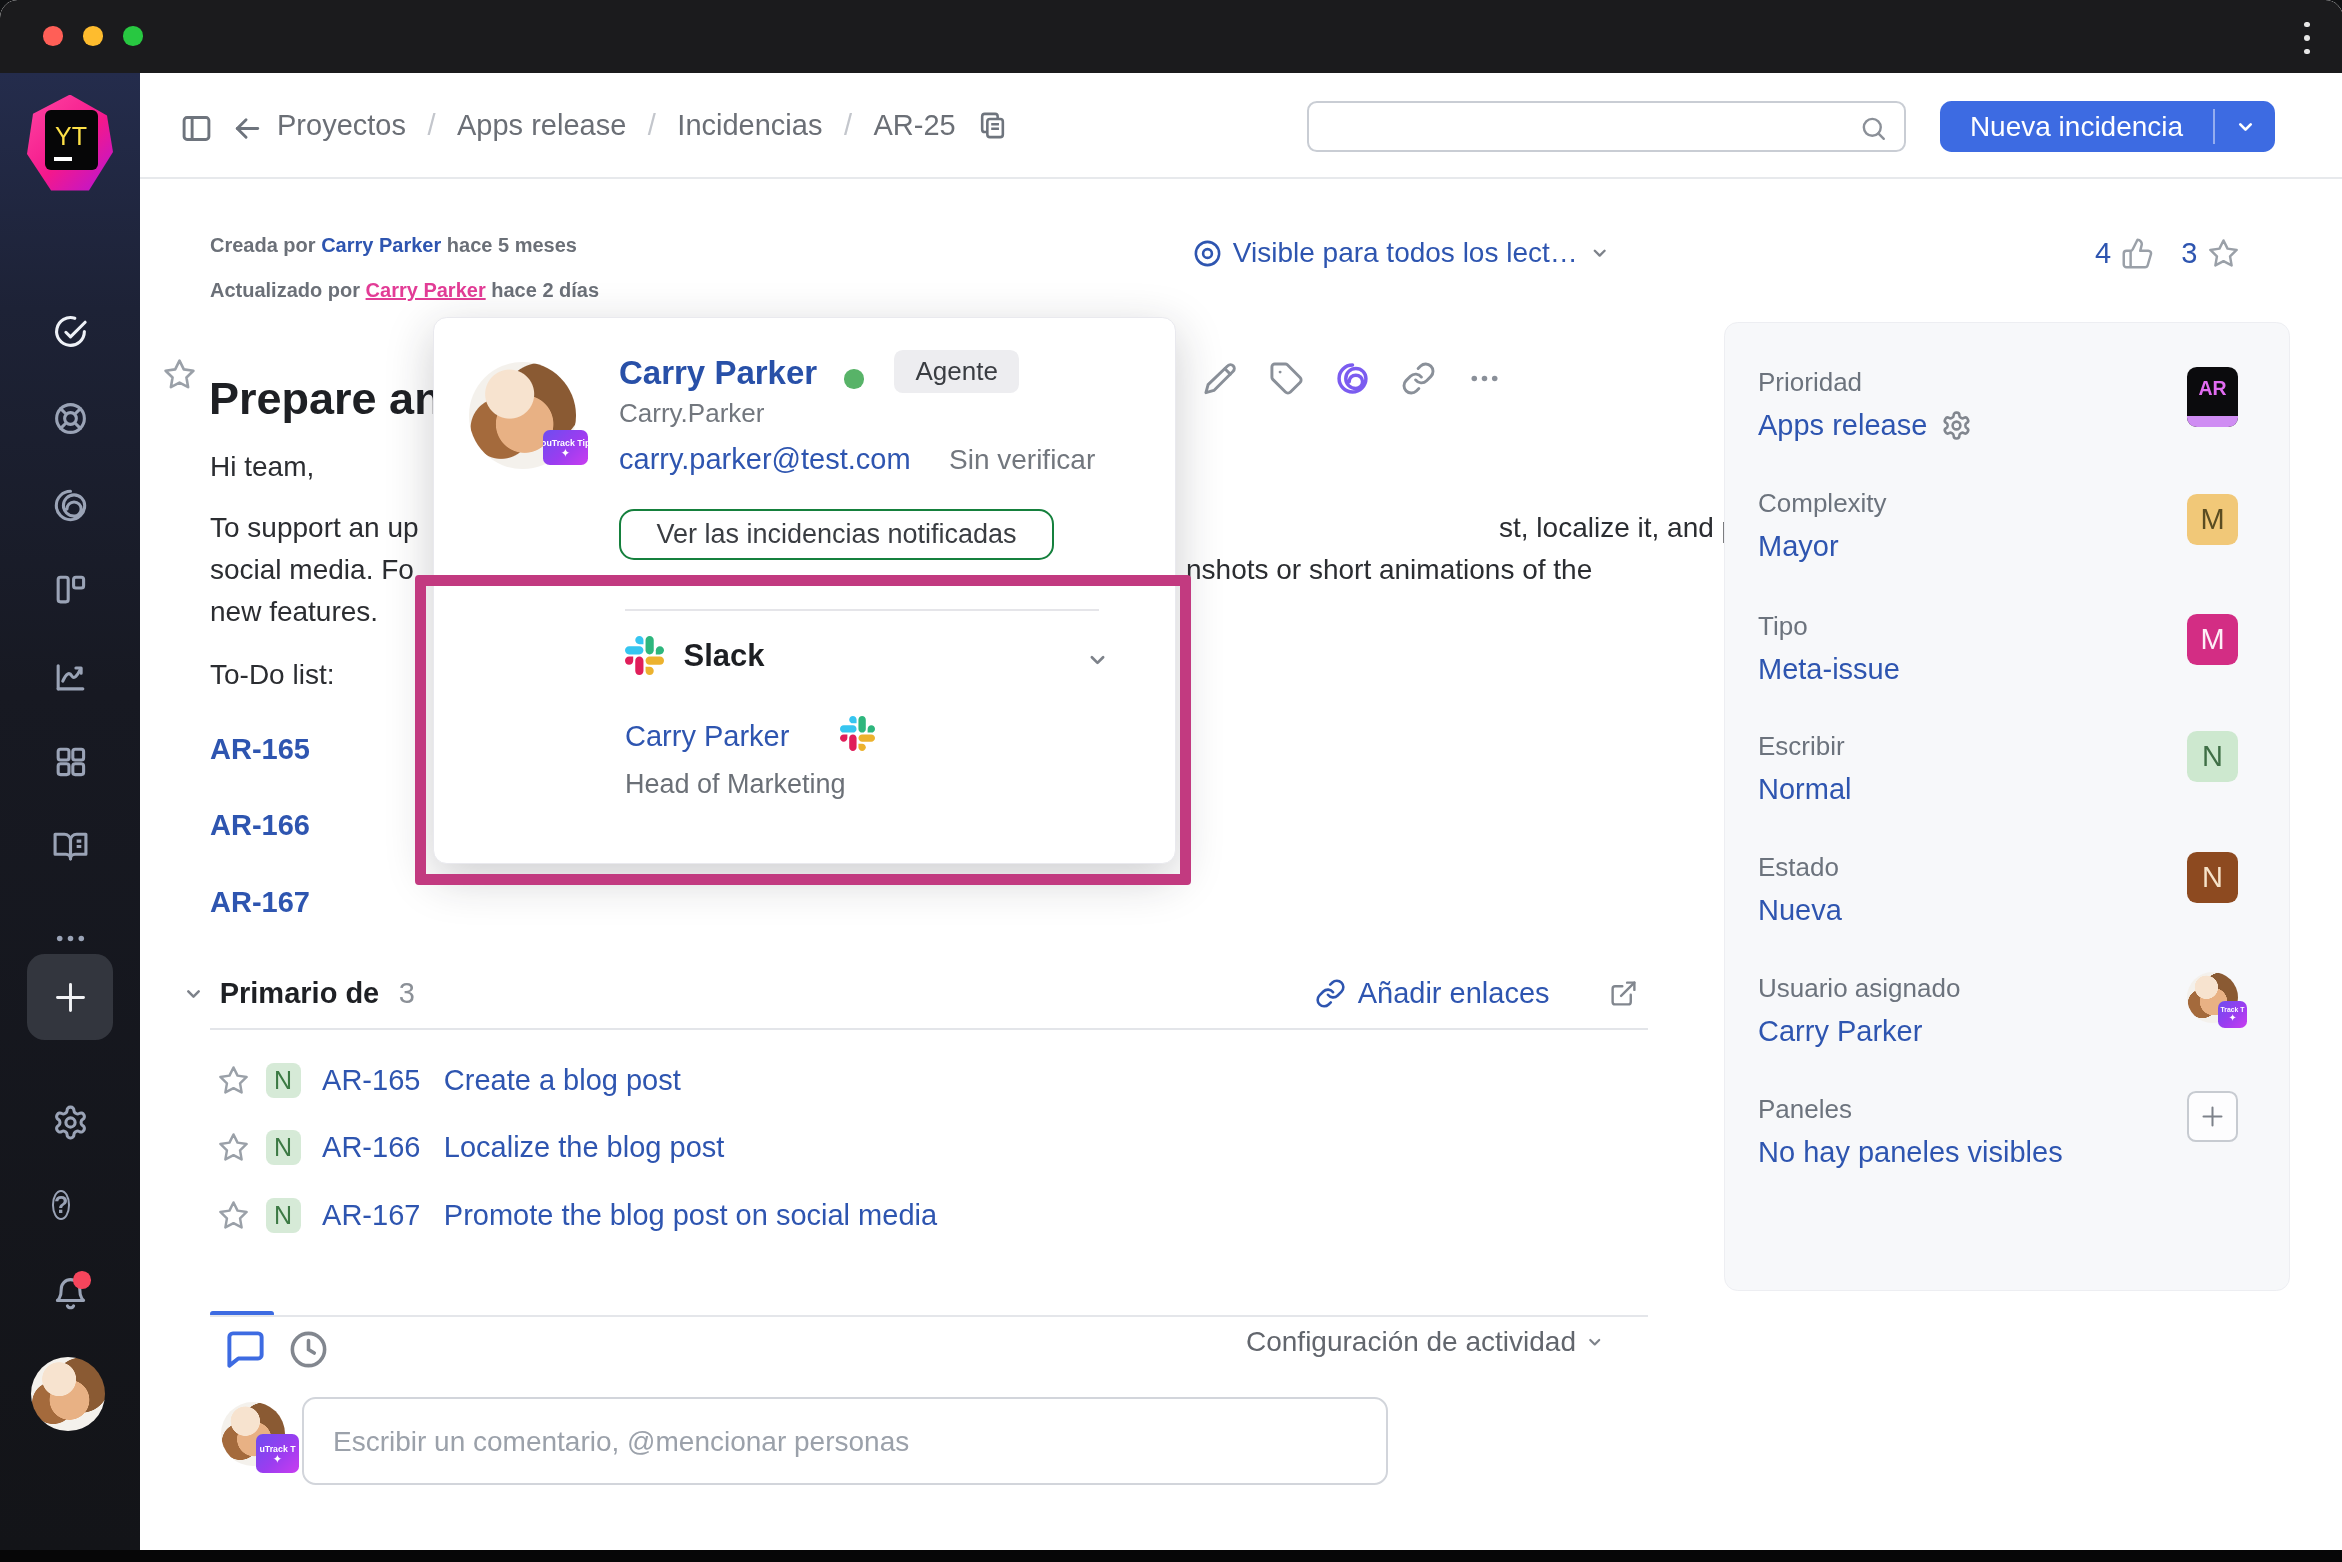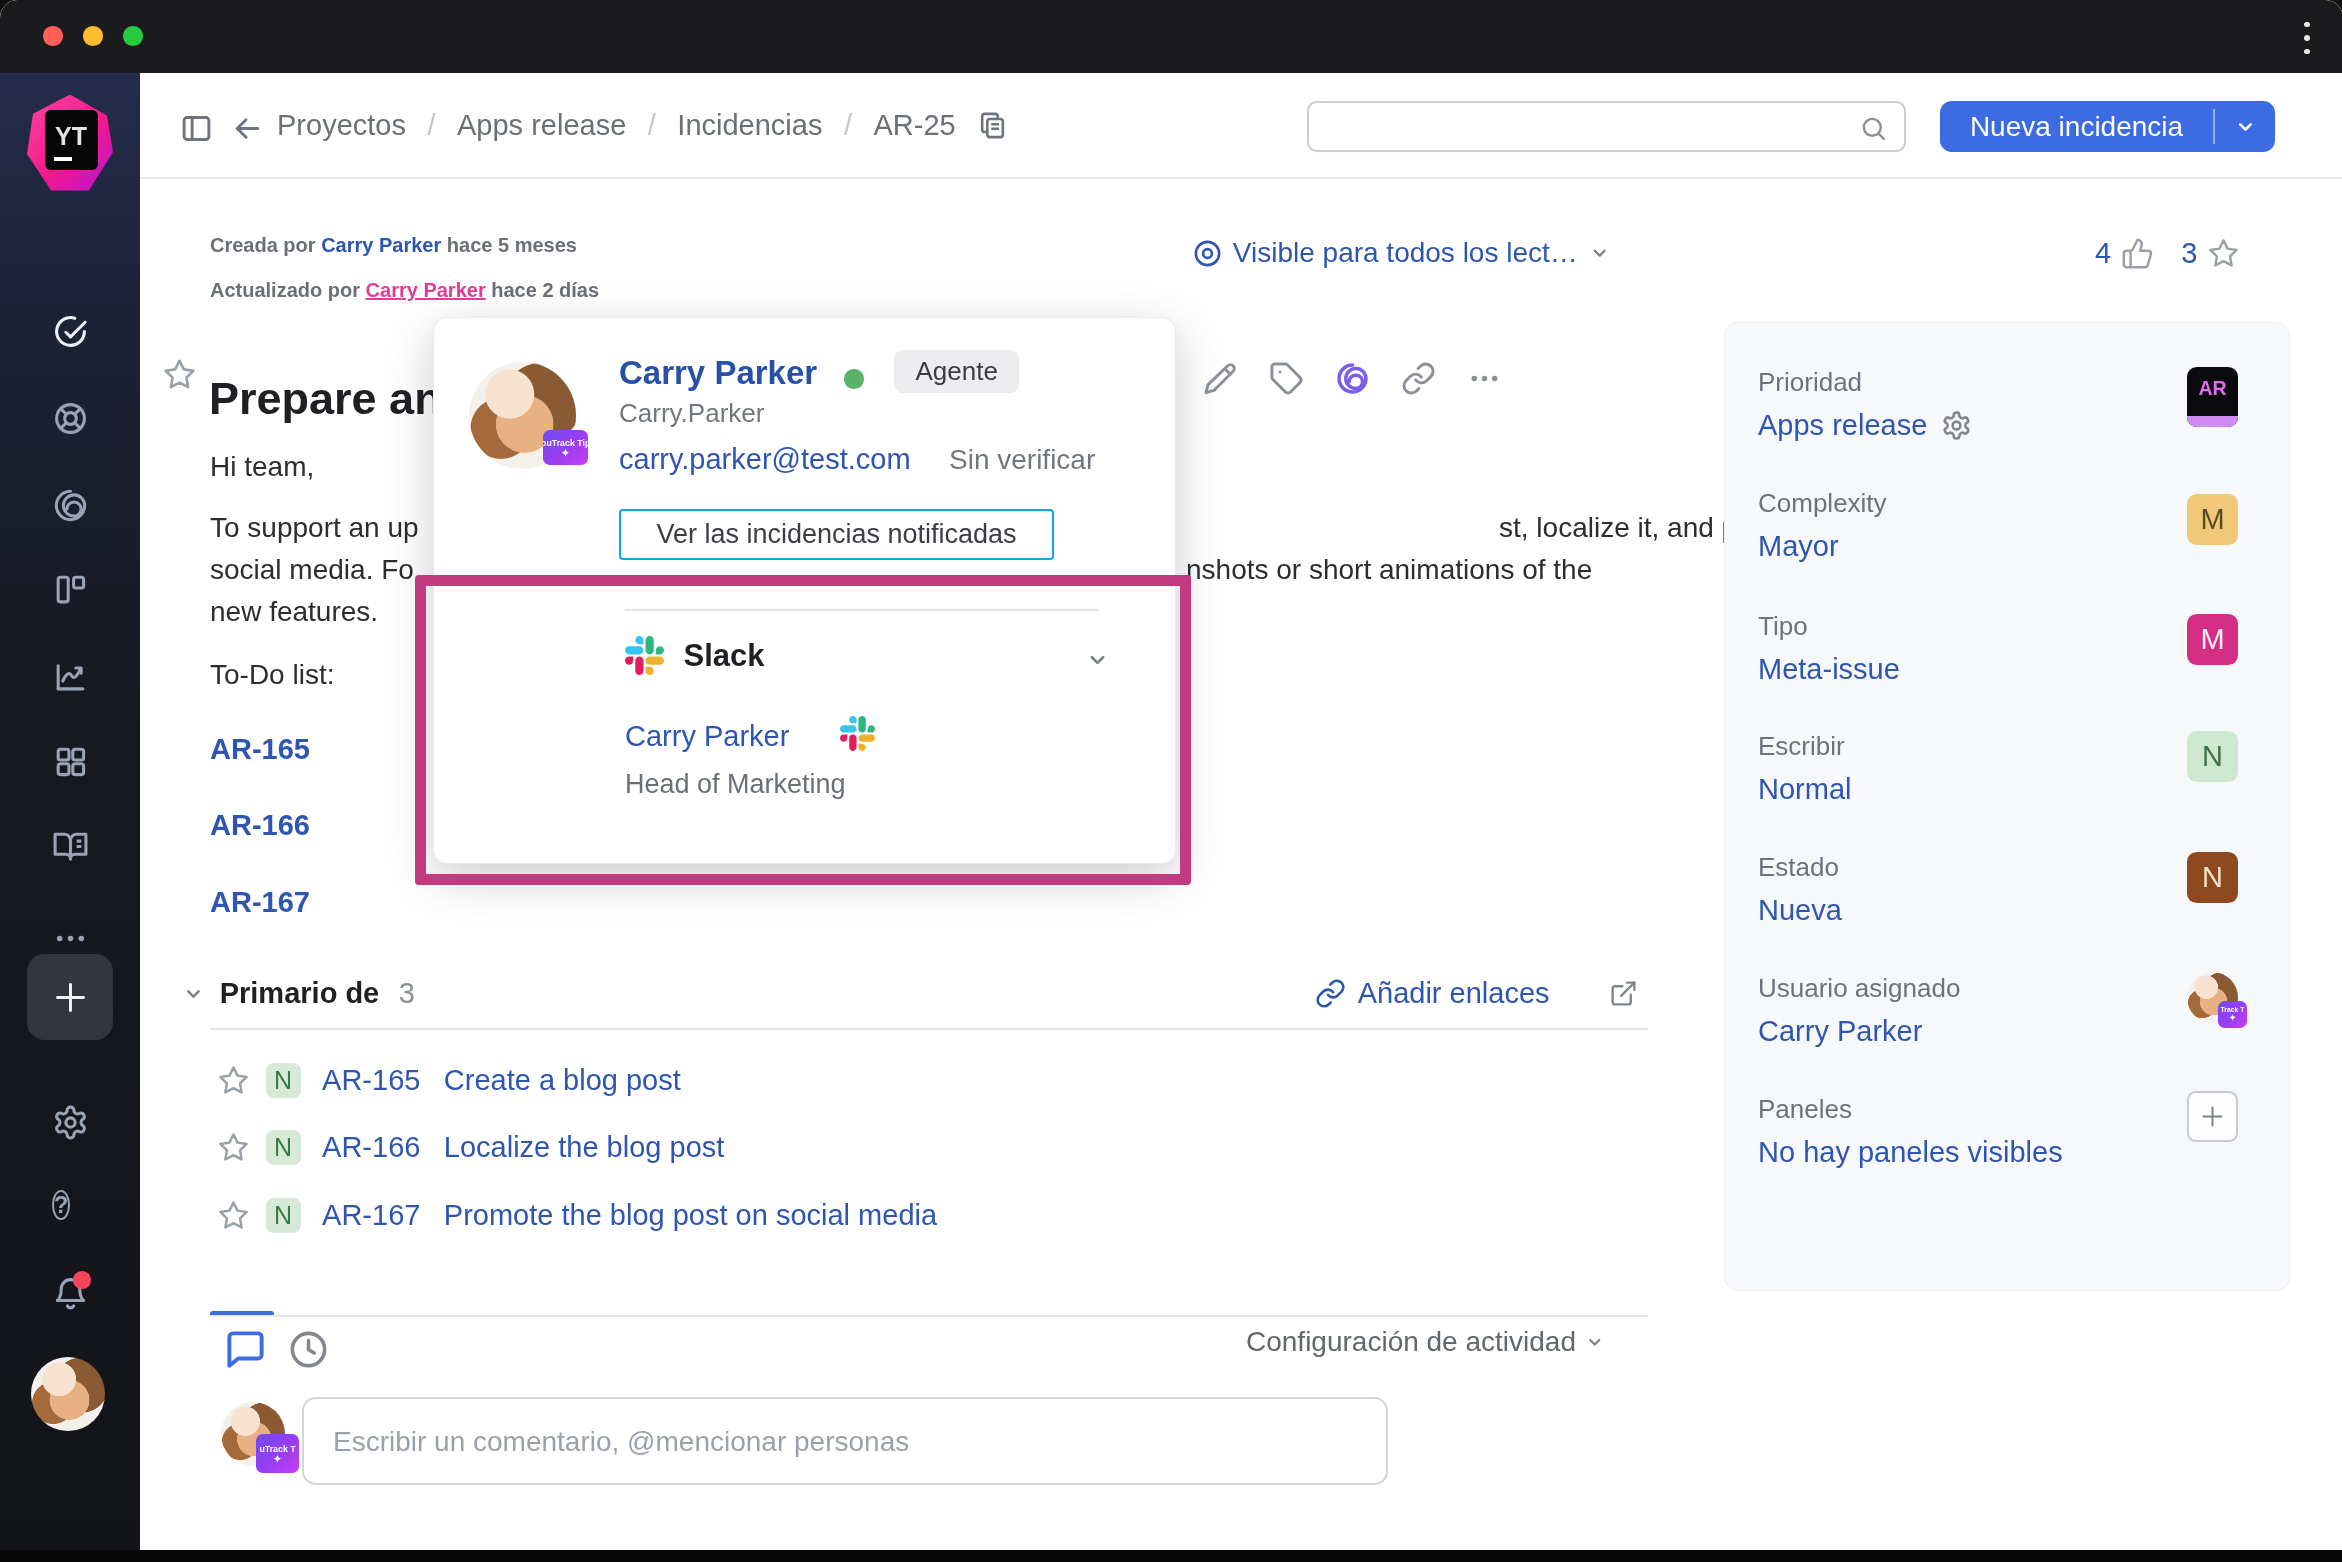--- a/index.html
+++ b/index.html
@@ -14,21 +14,21 @@
   .tl.red{left:43px;background:#ff5f57;}
   .tl.yellow{left:83px;background:#febc2e;}
   .tl.green{left:123px;background:#28c841;}
   .kebab{position:absolute;right:27px;top:21.5px;width:17.6px;height:33px;display:flex;flex-direction:column;justify-content:space-between;align-items:center;cursor:pointer;}
   .kebab i{width:5.9px;height:5.9px;border-radius:50%;background:#e7e7e7;}
 
   
   .sidebar{position:absolute;left:0;top:73px;width:140px;height:1477px;background:linear-gradient(180deg,#242c4c 0%,#1d2236 16%,#171922 42%,#131418 100%);}
   .logo{position:absolute;left:27px;top:21.5px;width:86px;height:96px;cursor:pointer;}
   .logo .blob{position:absolute;inset:0;background:linear-gradient(135deg,#ff45a1 0%,#f4188c 55%,#b515d8 100%);clip-path:polygon(50% 0%,93% 22%,100% 60%,72% 100%,28% 100%,0% 62%,7% 20%);}
-  .logo .chip{position:absolute;left:17.6px;top:15.6px;width:53px;height:60px;background:#060607;border-radius:5.9px;color:#e5e5e5;font-weight:700;font-size:25px;text-align:center;line-height:53px;}
+  .logo .chip{position:absolute;left:17.6px;top:15.6px;width:53px;height:60px;background:#060607;border-radius:5.9px;color:#fde047;font-weight:400;font-size:25px;text-align:center;line-height:53px;}
   .logo .chip::after{content:"";position:absolute;left:9.8px;bottom:8.8px;width:17.6px;height:3.9px;background:#fff;}
   .side-ic{position:absolute;left:52px;width:37px;height:37px;color:#9aa3b6;cursor:pointer;}
   .side-ic.bright{color:#eef1f7;}
   .side-ic svg{width:37px;height:37px;}
   .plus-btn{position:absolute;left:27px;top:881px;width:86px;height:86px;background:#33363e;border-radius:17.6px;display:flex;align-items:center;justify-content:center;color:#f2f3f5;cursor:pointer;}
   .plus-btn svg{width:39px;height:39px;}
   .help-ring{border:2.9px solid currentColor;border-radius:50%;width:37px;height:37px;box-sizing:border-box;font-size:23.4px;font-weight:700;text-align:center;line-height:30px;}
   .bell-dot{position:absolute;right:-2px;top:-3.9px;width:17.6px;height:17.6px;border-radius:50%;background:#f5455c;}
   .avatar-photo{border-radius:50%;background:
     radial-gradient(circle at 38% 30%,#f7e3cf 0 24%,transparent 25%),
@@ -113,21 +113,21 @@
 
   
   .popup{position:absolute;left:433px;top:317px;width:741px;height:545px;background:#fff;border:1px solid #e9e9ee;border-radius:13.7px;box-shadow:0 13.7px 47px rgba(30,32,40,.22);z-index:20;}
   .pp-avatar{position:absolute;left:35px;top:44px;width:107px;height:107px;}
   .pp-name{position:absolute;left:185px;top:36px;font-size:33px;font-weight:700;color:#2850a8;cursor:pointer;white-space:nowrap;}
   .pp-dot{position:absolute;left:410px;top:51px;width:19.5px;height:19.5px;border-radius:50%;background:#58b368;}
   .pp-role{position:absolute;left:460px;top:32px;padding:5.9px 21.5px;background:#ededf0;border-radius:8.8px;font-size:26px;color:#3a3d42;}
   .pp-user{position:absolute;left:185px;top:80px;font-size:26px;color:#72777e;}
   .pp-email{position:absolute;left:185px;top:125px;font-size:29px;color:#2e55b0;cursor:pointer;white-space:nowrap;}
   .pp-unver{position:absolute;left:515px;top:126px;font-size:28px;color:#72777e;white-space:nowrap;}
-  .pp-btn{position:absolute;left:185px;top:191px;width:435px;height:51px;box-sizing:border-box;border:2px solid #0ea5e9;border-radius:4px;background:#fff;font-size:27px;color:#3a3d42;display:flex;align-items:center;justify-content:center;cursor:pointer;white-space:nowrap;}
+  .pp-btn{position:absolute;left:185px;top:191px;width:435px;height:51px;box-sizing:border-box;border:2px solid #15803d;border-radius:15px;background:#fff;font-size:27px;color:#3a3d42;display:flex;align-items:center;justify-content:center;cursor:pointer;white-space:nowrap;}
   .pp-div{position:absolute;left:191px;top:291px;width:474px;height:2px;background:#e5e5e9;}
   .pp-slack-head{position:absolute;left:191px;top:318px;display:flex;align-items:center;gap:19.5px;cursor:pointer;}
   .pp-slack-head .nm{font-size:31px;font-weight:700;color:#1d1f23;}
   .pp-slack-chev{position:absolute;left:650px;top:328px;width:27px;height:27px;color:#7d828a;cursor:pointer;}
   .pp-sl-user{position:absolute;left:191px;top:402px;font-size:29px;color:#2e55b0;cursor:pointer;white-space:nowrap;}
   .pp-sl-logo2{position:absolute;left:406px;top:398px;width:35px;height:35px;}
   .pp-sl-role{position:absolute;left:191px;top:451px;font-size:27px;color:#6b7077;white-space:nowrap;}
 
   .hl-box{position:absolute;left:415px;top:575px;width:776px;height:310px;box-sizing:border-box;border:11.7px solid #c23a80;border-radius:3.9px;z-index:25;pointer-events:none;}
   .bottom-strip{position:absolute;left:0;top:1550px;width:2343px;height:12.7px;background:#060607;z-index:30;}

